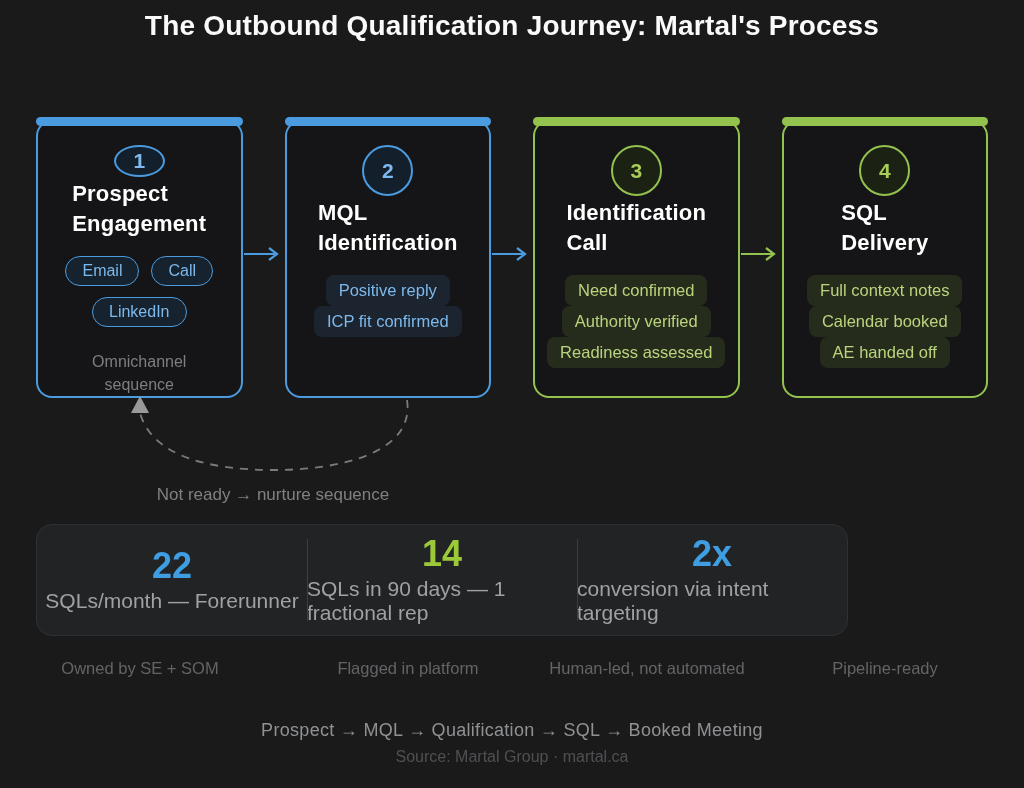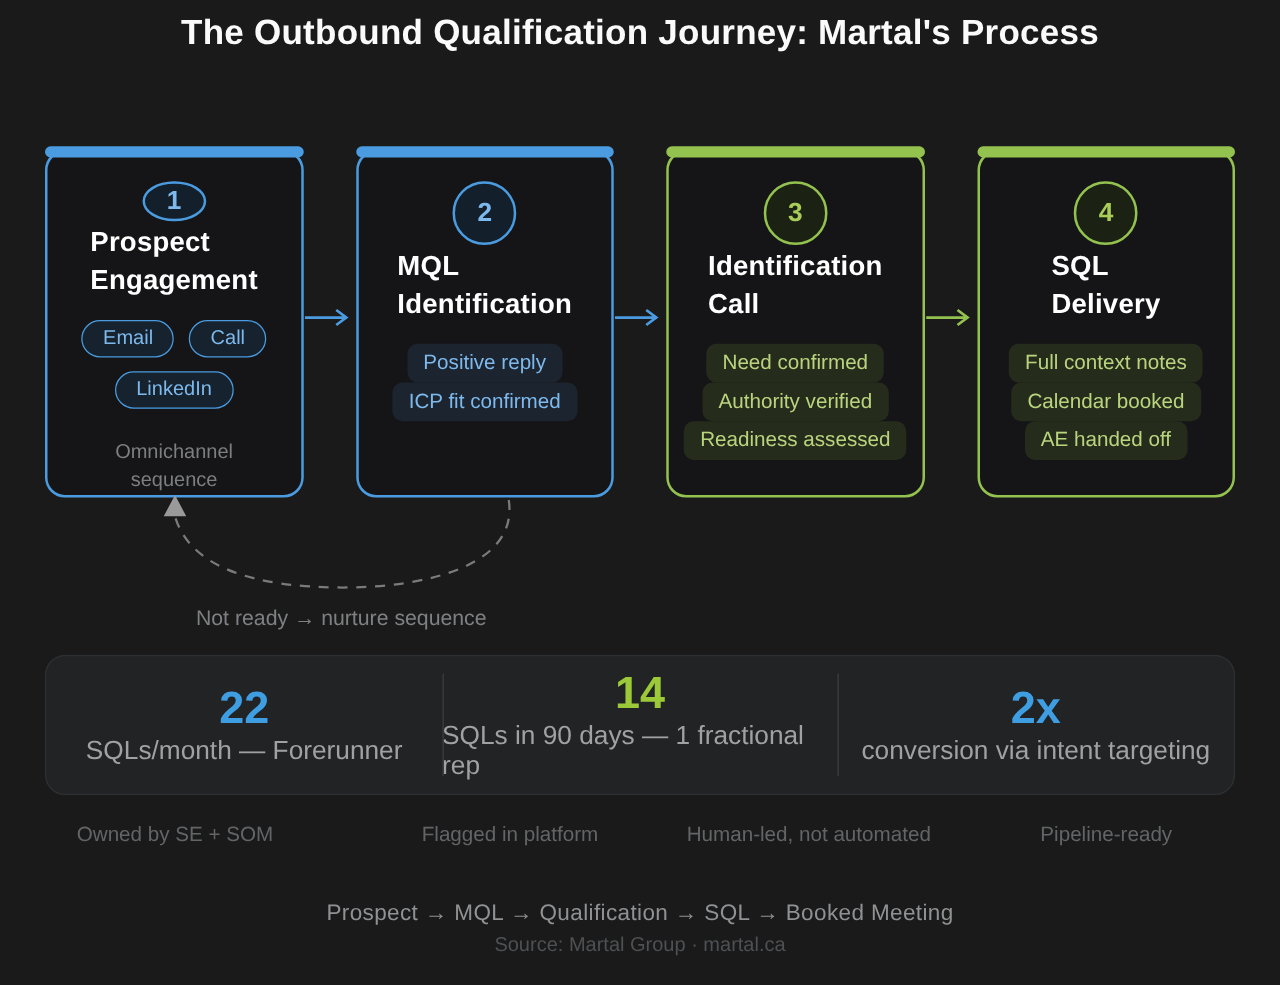--- a/index.html
+++ b/index.html
@@ -43,21 +43,21 @@
   .arrow-svg{display:block;}
   .arrow-blue path{stroke:var(--blue);}
   .arrow-green path{stroke:var(--green);}
 
   
   .loop-svg{position:absolute;left:0;top:0;pointer-events:none;}
   .loop-label{position:absolute;top:485px;left:273px;transform:translateX(-50%);
     color:#7e8082;font-size:17px;white-space:nowrap;}
 
   
-  .stats{position:absolute;top:524px;left:36px;width:952px;height:112px;box-sizing:border-box;
+  .stats{position:absolute;top:524px;left:36px;width:812px;height:112px;box-sizing:border-box;
     background:var(--stats_bg);border:1px solid #2e3133;border-radius:16px;display:flex;}
   .stat{flex:1;display:flex;flex-direction:column;align-items:center;justify-content:center;
     gap:5px;position:relative;}
   .stat + .stat::before{content:"";position:absolute;left:0;top:14px;bottom:14px;width:1px;background:#3c3f41;}
   .stat-value{font-size:36px;font-weight:800;line-height:1;}
   .stat-value.v-blue{color:var(--stat_blue);}
   .stat-value.v-green{color:var(--stat_green);}
   .stat-label{font-size:21px;color:#9fa1a3;}
 
   

